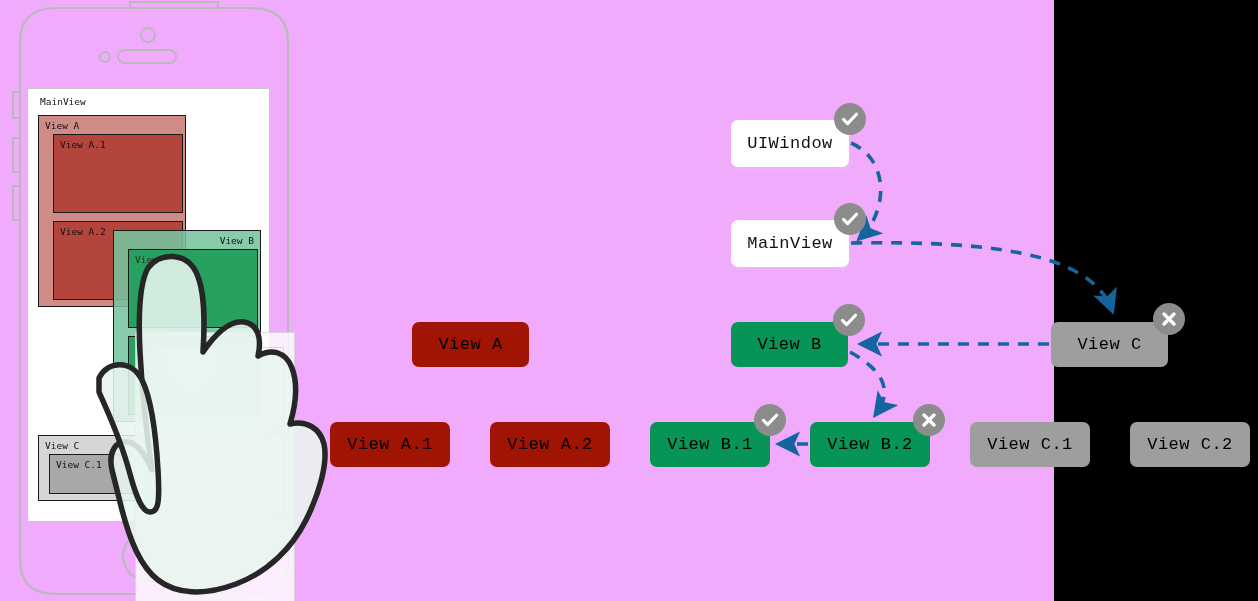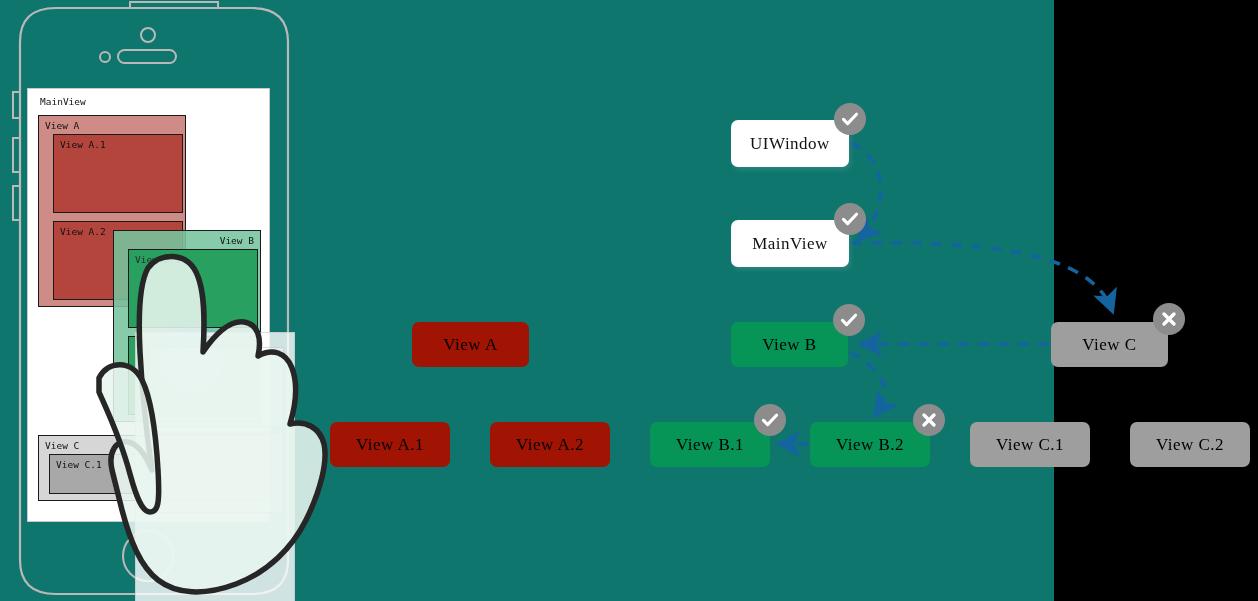--- a/index.html
+++ b/index.html
@@ -12,21 +12,21 @@
     height: 601px;
     overflow: hidden;
     font-family: "DejaVu Sans Mono", "Liberation Mono", monospace;
     position: relative;
   }
   #stage {
     position: absolute;
     left: 0; top: 0;
     width: 1054px;
     height: 601px;
-    background: #0f766e;
+    background: #f0abfc;
   }
 
   
   #phone-wrap {
     position: absolute;
     left: 0px; top: 0px;
     width: 330px; height: 601px;
   }
   #phone-svg { position:absolute; left:0; top:0; }
 
@@ -123,21 +123,21 @@
   #diagram { position:absolute; left:0; top:0; width:1258px; height:601px; }
   #edges { position:absolute; left:0; top:0; }
 
   .node {
     position: absolute;
     box-sizing: border-box;
     border-radius: 7px;
     display: flex;
     align-items: center;
     justify-content: center;
-    font-family: Liberation Serif, serif;
+    font-family: Liberation Mono, monospace;
     font-size: 17px;
     color: #000000;
     letter-spacing: 0.5px;
     white-space: nowrap;
   }
   .node.white {
     background: #ffffff;
     color: #111111;
     box-shadow: 2px 3px 4px rgba(255,255,255,0.10);
   }

